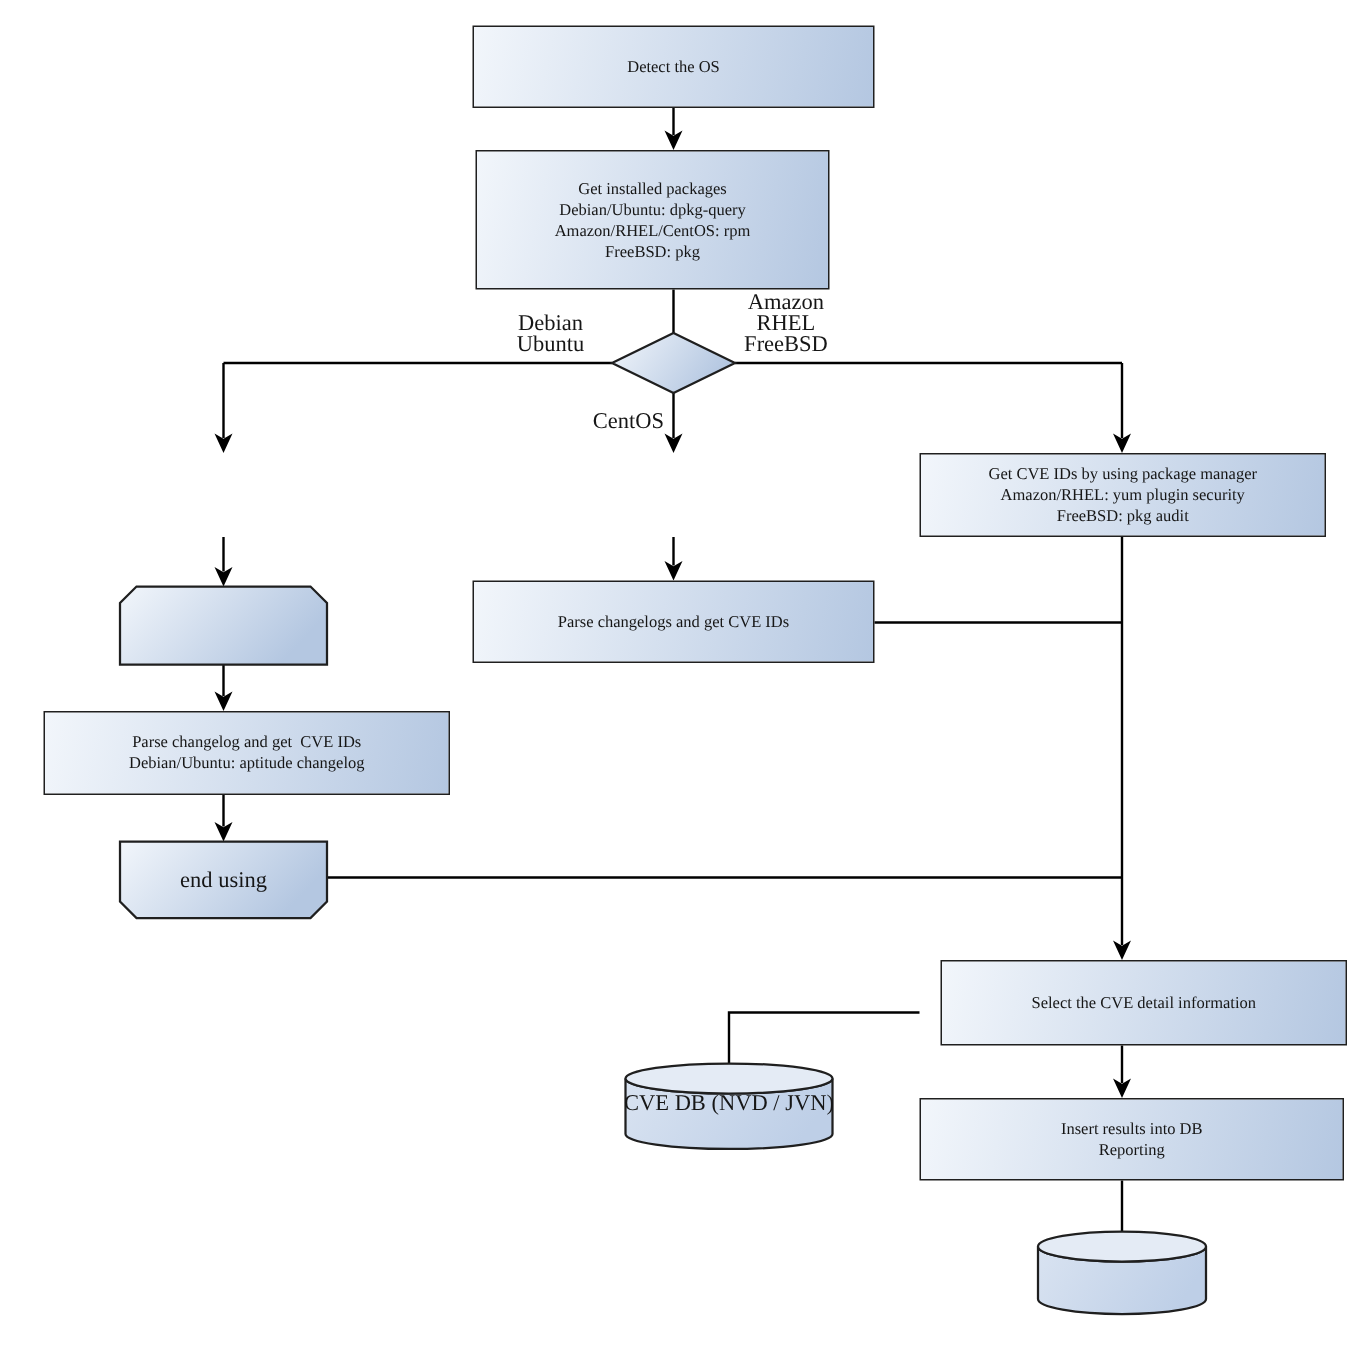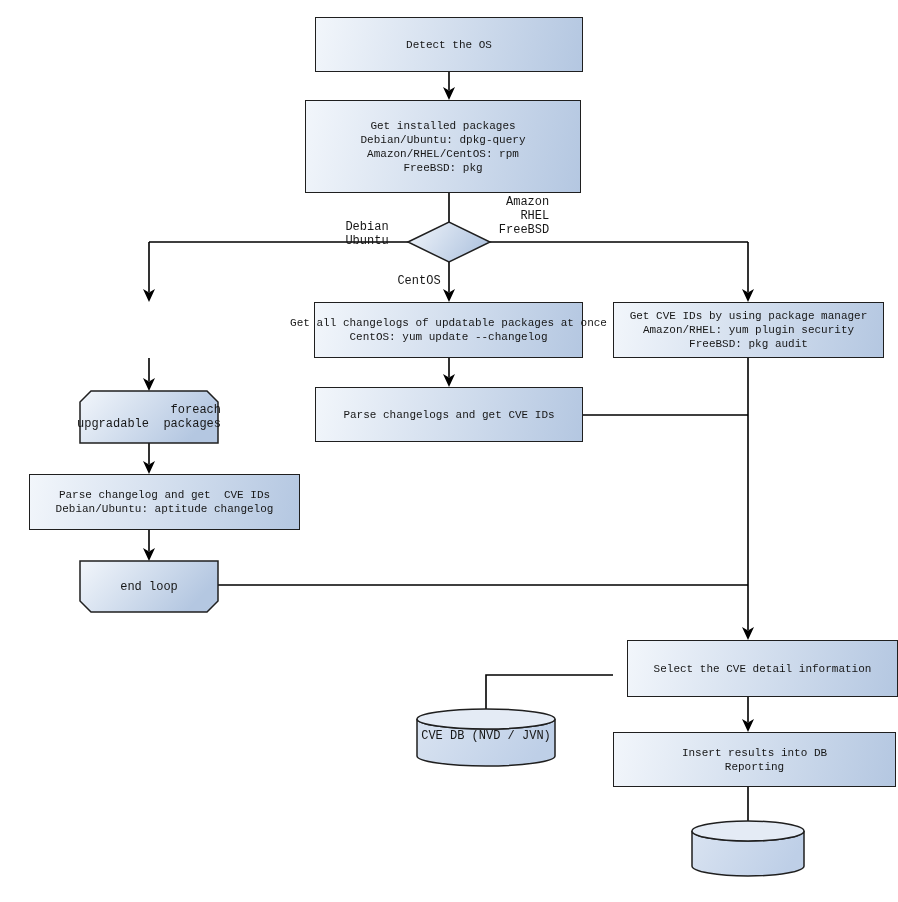--- a/index.html
+++ b/index.html
@@ -4,34 +4,34 @@
 <style>
   :root{
     --fill-light:#f2f6fb; --fill-dark:#b4c7e1;
     --cyl-top:#e4ebf5; --cyl-body-light:#d9e3f1; --cyl-body-dark:#becfe7;
     --border:#1f1f1f; --text:#161616; --line-color:#000000; --background:#ffffff;
   }
   html,body{margin:0;padding:0;}
   body{background:var(--background);}
   .canvas{
     position:relative; width:898px; height:902px; background:var(--background);
-    font-family:Liberation Mono, monospace; color:var(--text);
+    font-family:Liberation Serif, serif; color:var(--text);
     overflow:hidden;
   }
   svg.layer{position:absolute; left:0; top:0;}
   .node{
     position:absolute; box-sizing:border-box;
     border:1.5px solid var(--border);
     background:linear-gradient(102deg, var(--fill-light) 0%, var(--fill-dark) 100%);
     display:flex; align-items:center; justify-content:center;
     text-align:center; font-size:11px; line-height:14px; white-space:pre;
   }
   .label{
     position:absolute; display:flex; align-items:center; justify-content:center;
-    text-align:right; font-size:12px; line-height:14px; white-space:pre;
+    text-align:center; font-size:15px; line-height:14px; white-space:pre;
   }
   .flow{stroke:var(--line-color); stroke-width:1.6; fill:none;}
   .arrow{fill:var(--line-color); stroke:none;}
   .shape{fill:url(#gnode); stroke:var(--border); stroke-width:1.5;}
   .cyl-body{fill:url(#gcyl); stroke:var(--border); stroke-width:1.5;}
   .cyl-rim{fill:var(--cyl-top); stroke:var(--border); stroke-width:1.5;}
   .stop-node-a{stop-color:var(--fill-light);}
   .stop-node-b{stop-color:var(--fill-dark);}
   .stop-cyl-a{stop-color:var(--cyl-body-light);}
   .stop-cyl-b{stop-color:var(--cyl-body-dark);}
@@ -94,52 +94,48 @@
     </g>
 
     <g>
       <path class="cyl-body" d="M692 831 A56 10 0 0 0 804 831 L804 866 A56 10 0 0 1 692 866 Z"></path>
       <ellipse class="cyl-rim" cx="748" cy="831" rx="56" ry="10"></ellipse>
     </g>
   </svg>
 
   <div class="node" style="left:315px;top:17px;width:268px;height:55px">Detect the OS</div>
 
-  <div class="node" style="left:305px;top:100px;width:276px;height:93px">Get installed packages
+  <div class="node" style="left:317px;top:100px;width:236px;height:93px">Get installed packages
 Debian/Ubuntu: dpkg-query
 Amazon/RHEL/CentOS: rpm
 FreeBSD: pkg</div>
 
 
   <div class="node" style="left:29px;top:474px;width:271px;height:56px">Parse changelog and get  CVE IDs
 Debian/Ubuntu: aptitude changelog</div>
 
-  <div class="node" style="left:314px;top:302px;width:269px;height:56px">Get all changelogs of updatable packages at once
-CentOS: yum update --changelog</div>
 
   <div class="node" style="left:315px;top:387px;width:268px;height:55px">Parse changelogs and get CVE IDs</div>
 
   <div class="node" style="left:613px;top:302px;width:271px;height:56px">Get CVE IDs by using package manager
 Amazon/RHEL: yum plugin security
 FreeBSD: pkg audit</div>
 
   <div class="node" style="left:627px;top:640px;width:271px;height:57px">Select the CVE detail information</div>
 
   <div class="node" style="left:613px;top:732px;width:283px;height:55px">Insert results into DB
 Reporting</div>
 
-  <div class="label" style="left:80px;top:391px;width:138px;height:52px">foreach
-upgradable  packages</div>
 
-  <div class="label" style="left:80px;top:561px;width:138px;height:51px">end loop</div>
+  <div class="label" style="left:80px;top:561px;width:138px;height:51px">end using</div>
 
   <div class="label" style="left:417px;top:714px;width:138px;height:44px">CVE DB (NVD / JVN)</div>
 
 
-  <div class="label" style="left:332px;top:220px;width:70px;height:28px">Debian
+  <div class="label" style="left:332px;top:209px;width:70px;height:28px">Debian
 Ubuntu</div>
 
   <div class="label" style="left:488px;top:195px;width:72px;height:42px">Amazon
 RHEL
 FreeBSD</div>
 
   <div class="label" style="left:382px;top:274px;width:74px;height:14px">CentOS</div>
 
 </div>
 

